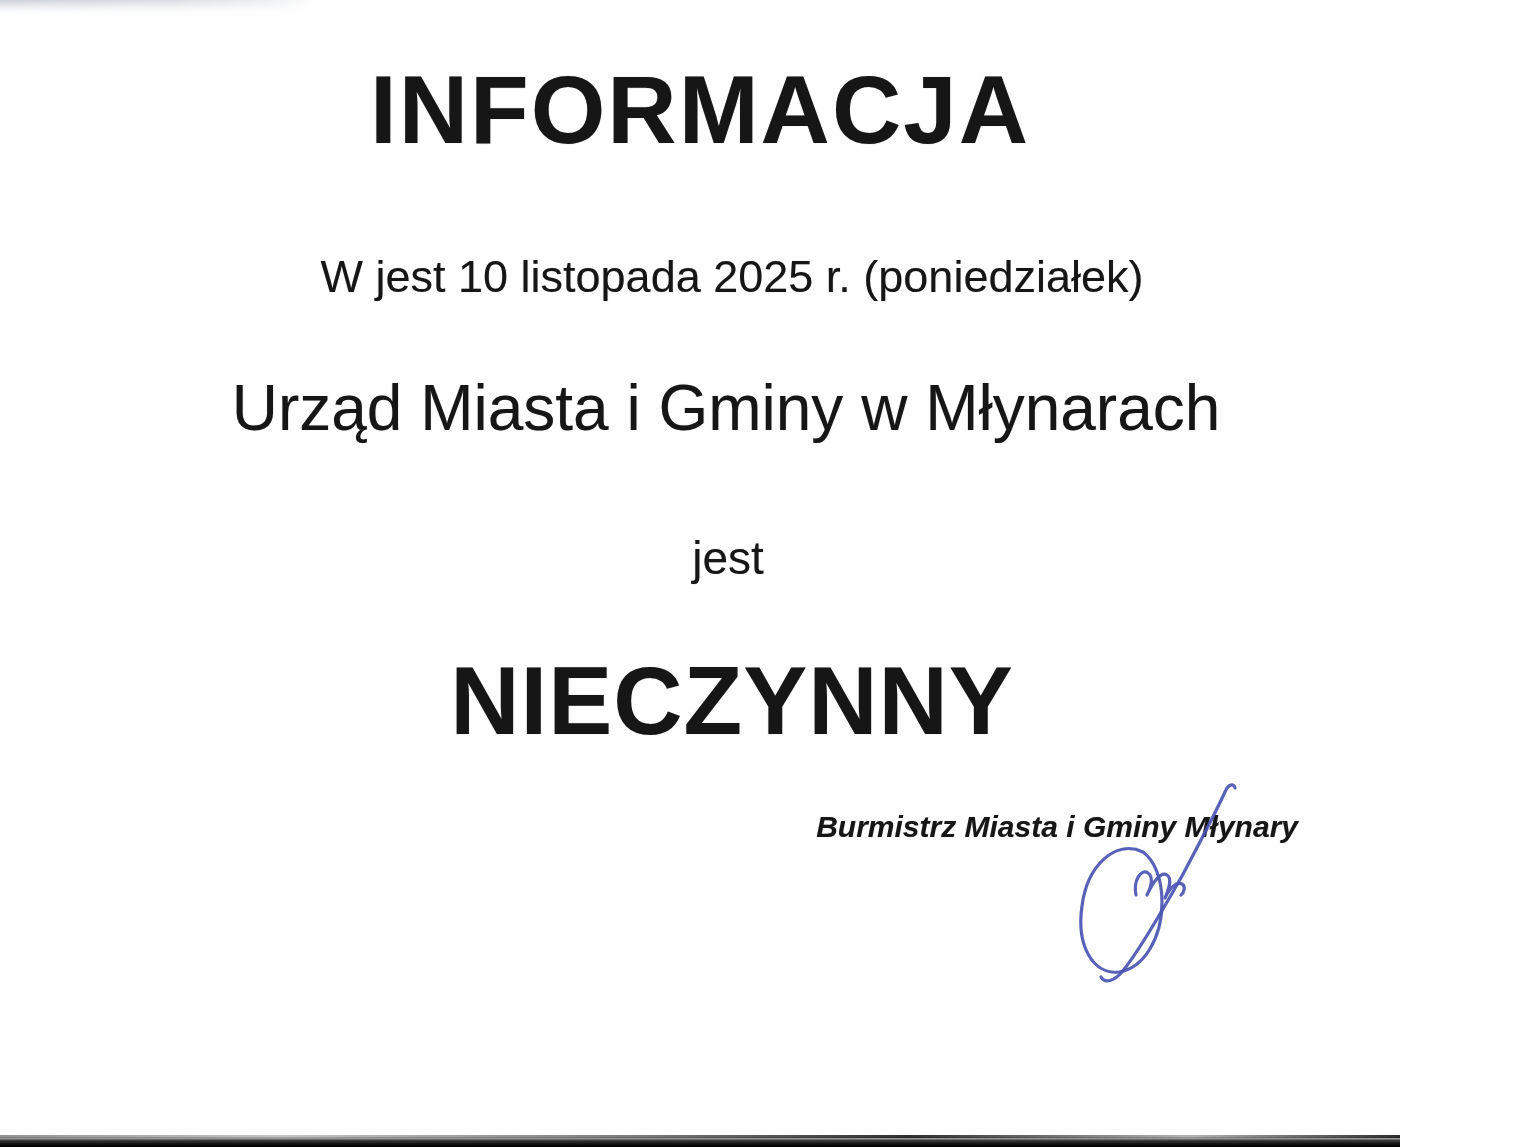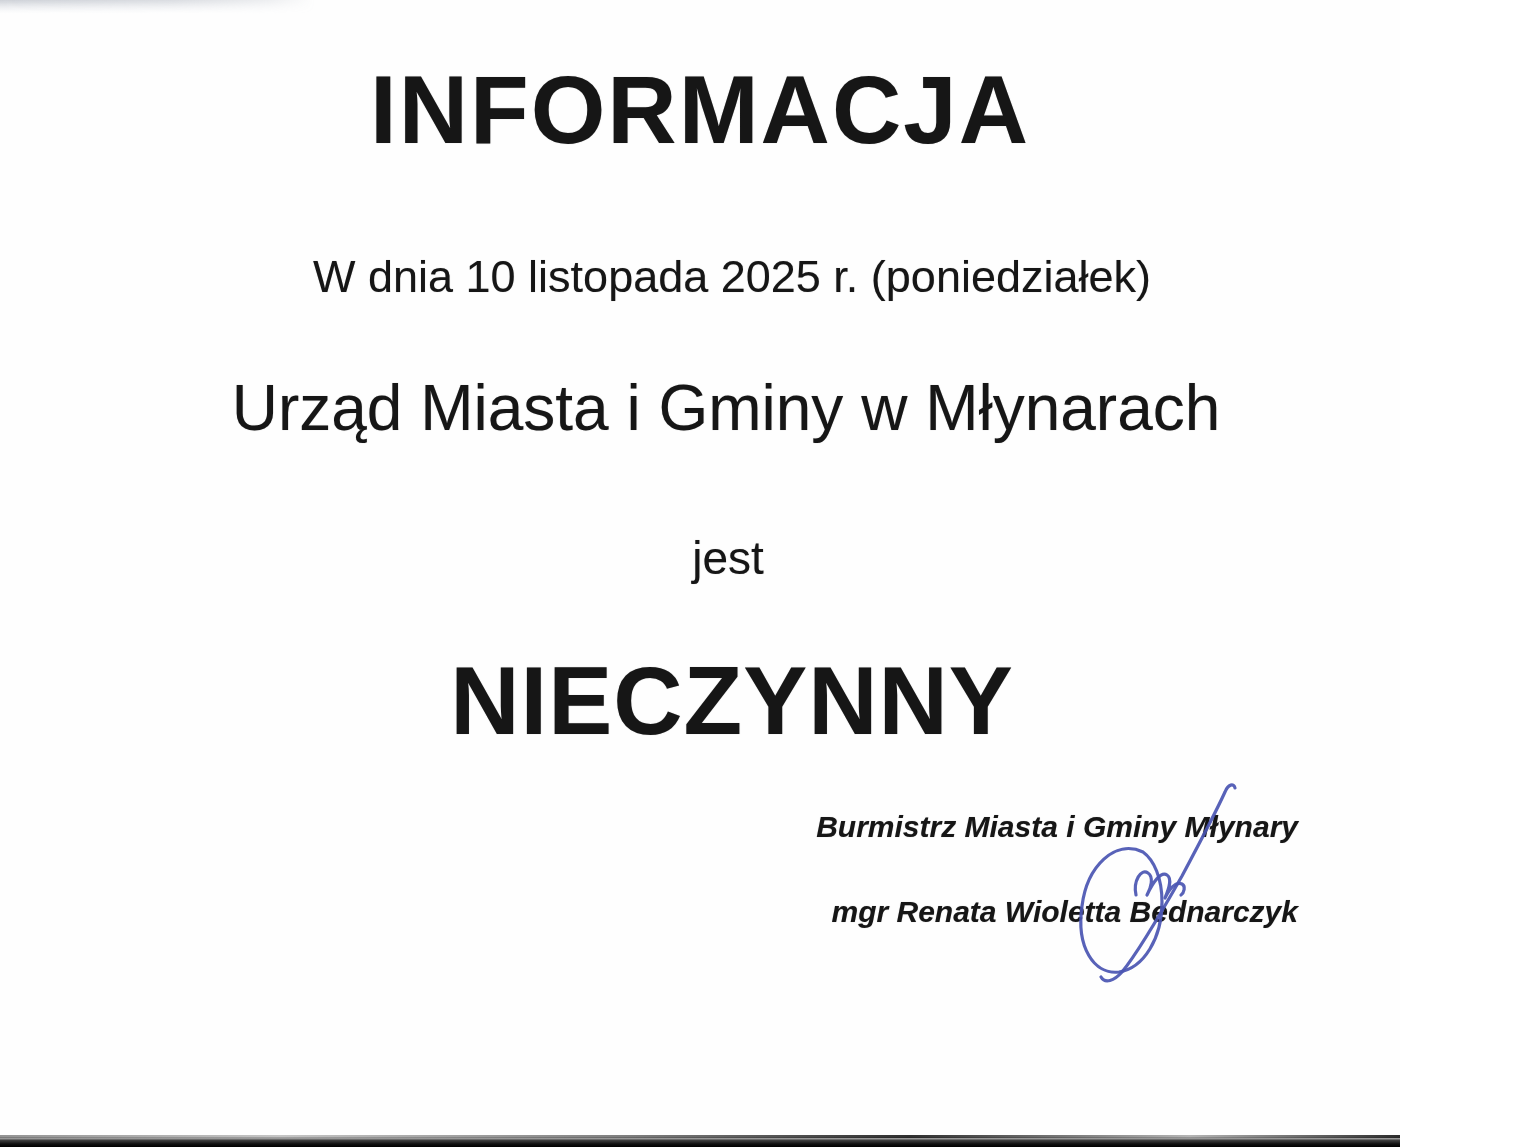--- a/index.html
+++ b/index.html
@@ -123,31 +123,30 @@
 </style>
 </head>
 <body>
 
 <div class="page">
 
   <div class="scan-smudge-top"></div>
 
   <h1 class="line doc-title">INFORMACJA</h1>
 
-  <p class="line date-line"><span>W dnia </span><span class="emph">10 listopada 2025 r. (poniedziałek)</span></p>
+  <p class="line date-line"><span>W jest </span><span class="emph">10 listopada 2025 r. (poniedziałek)</span></p>
 
   <p class="line org-line">Urząd Miasta i Gminy w Młynarach</p>
 
   <p class="line verb-line">jest</p>
 
   <p class="line status-line">NIECZYNNY</p>
 
   <p class="sig-role">Burmistrz Miasta i Gminy Młynary</p>
 
-  <p class="sig-name">mgr Renata Wioletta Bednarczyk</p>
 
   <svg class="signature-svg" viewBox="0 0 185 215" aria-hidden="true">
     <g stroke="#4a55b2">
       <path d="M 177 6 C 176 1, 170 2, 167 10 C 156 34, 140 64, 124 94 C 107 124, 82 168, 64 190 C 56 199, 47 202, 43 195"></path>
       <path d="M 85 70 C 57 57, 29 84, 24 124 C 18 165, 36 193, 61 190 C 86 186, 104 156, 104 120 C 104 96, 96 78, 85 70"></path>
       <path d="M 78 113 C 75 99, 83 86, 90 91 C 96 95, 93 106, 89 113 C 95 100, 103 89, 109 93 C 115 97, 110 109, 107 116 C 112 106, 118 99, 124 102 C 128 104, 126 111, 123 113"></path>
     </g>
   </svg>
 
 

